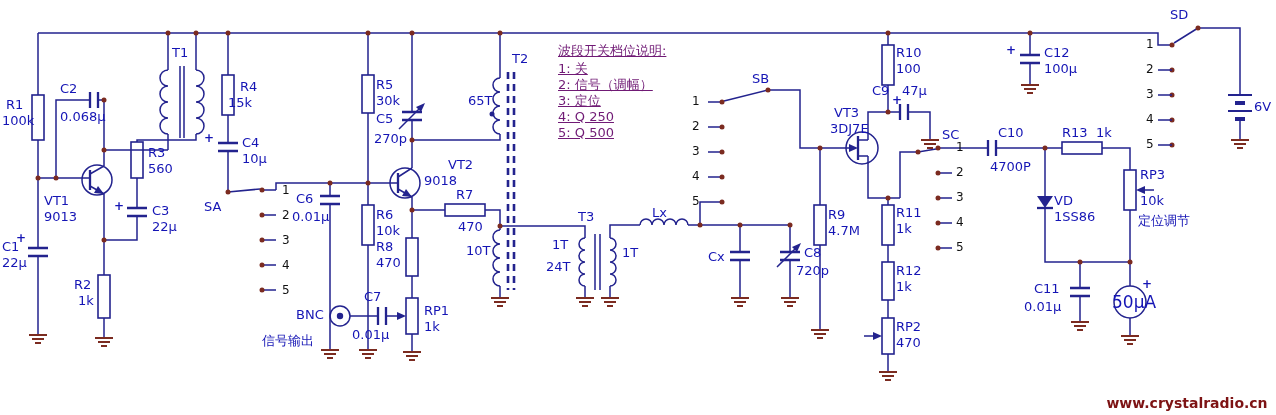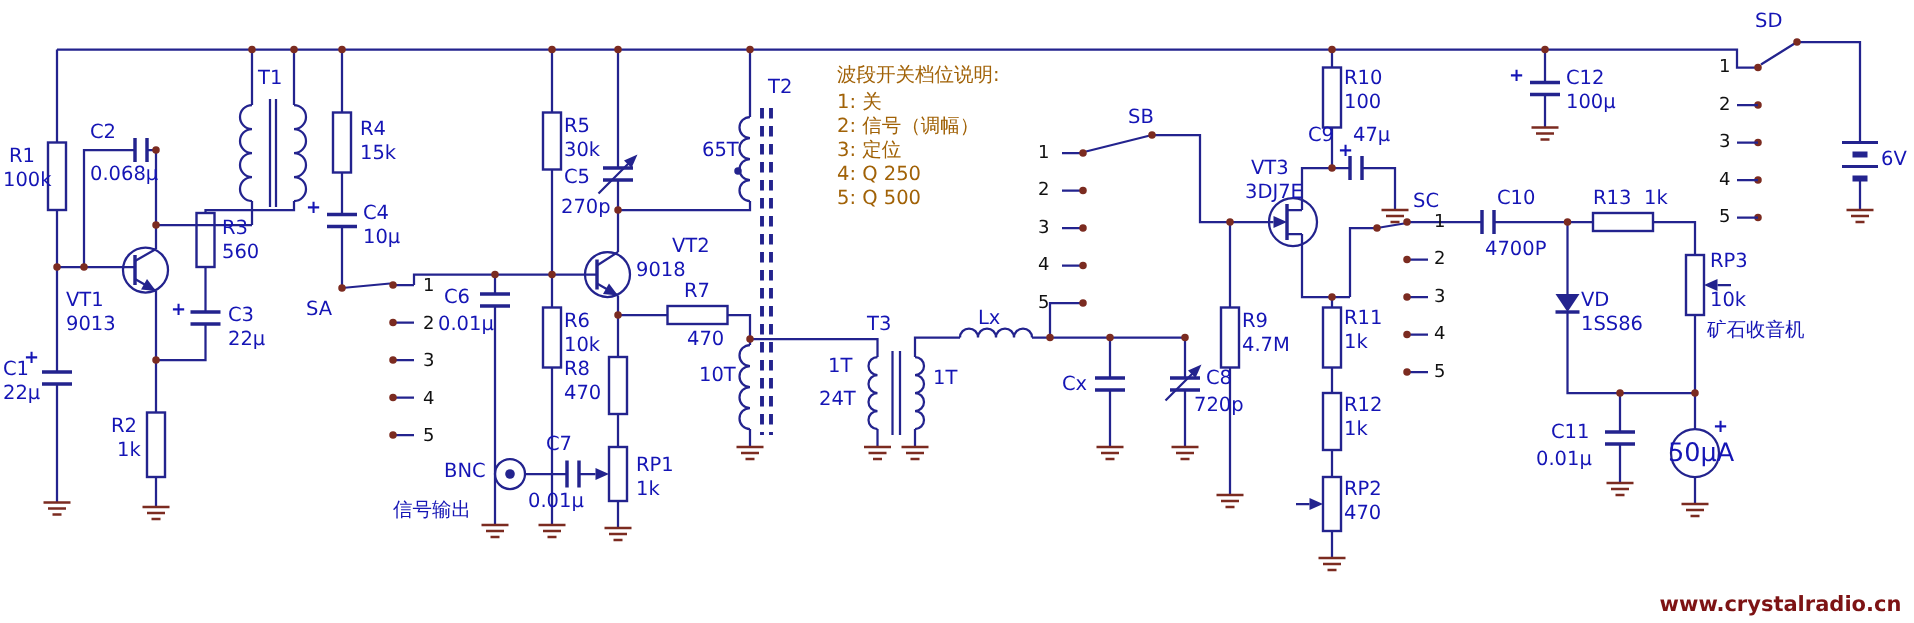--- a/index.html
+++ b/index.html
@@ -10,21 +10,21 @@
   .cb{stroke:#23238e;stroke-width:2.3;fill:none;}
   .r{stroke:#23238e;stroke-width:1.6;fill:none;}
   .core{stroke:#23238e;stroke-width:2.6;fill:none;stroke-dasharray:7 5;}
   .gnd{stroke:#7b2b20;stroke-width:1.8;fill:none;}
   .dot{fill:#7b2b20;}
   .pdot{fill:#23238e;}
   .fillb{fill:#23238e;stroke:none;}
   .lbl{position:absolute;font-size:13px;line-height:13px;color:#1515b5;white-space:nowrap;}
   .num{position:absolute;font-size:12px;line-height:12px;color:#111;white-space:nowrap;}
   .plus{position:absolute;font-size:12px;line-height:12px;font-weight:bold;color:#1515b5;}
-  .note-line{position:absolute;font-size:13px;line-height:13px;color:#a16207;white-space:nowrap;}
+  .note-line{position:absolute;font-size:13px;line-height:13px;color:#701a75;white-space:nowrap;text-decoration:underline;}
   .logo{position:absolute;left:8px;top:4px;}
   .logo-main{font-style:italic;font-weight:bold;font-size:28px;color:#b9bac6;
              text-shadow:1px 1px 0 #8a8a96,2px 2px 0 #62626e;letter-spacing:1px;
              font-family:"Liberation Sans",sans-serif;}
   .logo-suffix{font-weight:bold;font-size:13px;color:#9a9aa8;font-family:"Liberation Sans",sans-serif;}
   .brand-box{position:absolute;left:1098px;top:352px;width:178px;height:40px;background:#7d1314;
              color:#fff;font-weight:bold;font-size:26px;letter-spacing:3px;
              display:flex;align-items:center;justify-content:center;}
   .brand-url{position:absolute;left:1098px;top:395px;width:178px;text-align:center;
              color:#7d1314;font-weight:bold;font-size:14px;}
@@ -260,21 +260,21 @@
   <path class="w" d="M1158,70 H1172 M1158,95 H1172 M1158,120 H1172 M1158,145 H1172"></path>
 </svg>
 
 
 <div class="lbl" style="left:6px;top:98px">R1</div>
 <div class="lbl" style="left:2px;top:114px">100k</div>
 <div class="lbl" style="left:60px;top:82px">C2</div>
 <div class="lbl" style="left:60px;top:110px">0.068μ</div>
 <div class="lbl" style="left:172px;top:46px">T1</div>
 <div class="lbl" style="left:240px;top:80px">R4</div>
-<div class="lbl" style="left:240px;top:96px">15k</div>
+<div class="lbl" style="left:228px;top:96px">15k</div>
 <div class="lbl" style="left:148px;top:146px">R3</div>
 <div class="lbl" style="left:148px;top:162px">560</div>
 <div class="lbl" style="left:242px;top:136px">C4</div>
 <div class="lbl" style="left:242px;top:152px">10μ</div>
 <div class="plus" style="left:204px;top:132px">+</div>
 <div class="lbl" style="left:44px;top:194px">VT1</div>
 <div class="lbl" style="left:44px;top:210px">9013</div>
 <div class="lbl" style="left:152px;top:204px">C3</div>
 <div class="lbl" style="left:152px;top:220px">22μ</div>
 <div class="plus" style="left:114px;top:200px">+</div>
@@ -359,21 +359,21 @@
 <div class="num" style="left:956px;top:241px">5</div>
 
 <div class="lbl" style="left:998px;top:126px">C10</div>
 <div class="lbl" style="left:990px;top:160px">4700P</div>
 <div class="lbl" style="left:1054px;top:194px">VD</div>
 <div class="lbl" style="left:1054px;top:210px">1SS86</div>
 <div class="lbl" style="left:1062px;top:126px">R13</div>
 <div class="lbl" style="left:1096px;top:126px">1k</div>
 <div class="lbl" style="left:1140px;top:168px">RP3</div>
 <div class="lbl" style="left:1140px;top:194px">10k</div>
-<div class="lbl" style="left:1138px;top:214px">矿石收音机</div>
+<div class="lbl" style="left:1138px;top:214px">定位调节</div>
 <div class="lbl" style="left:1034px;top:282px">C11</div>
 <div class="lbl" style="left:1024px;top:300px">0.01μ</div>
 <div class="meter-lbl">50μA</div>
 <div class="plus" style="left:1142px;top:278px">+</div>
 <div class="lbl" style="left:1044px;top:46px">C12</div>
 <div class="lbl" style="left:1044px;top:62px">100μ</div>
 <div class="plus" style="left:1006px;top:44px">+</div>
 
 <div class="lbl" style="left:1170px;top:8px">SD</div>
 <div class="num" style="left:1146px;top:38px">1</div>

